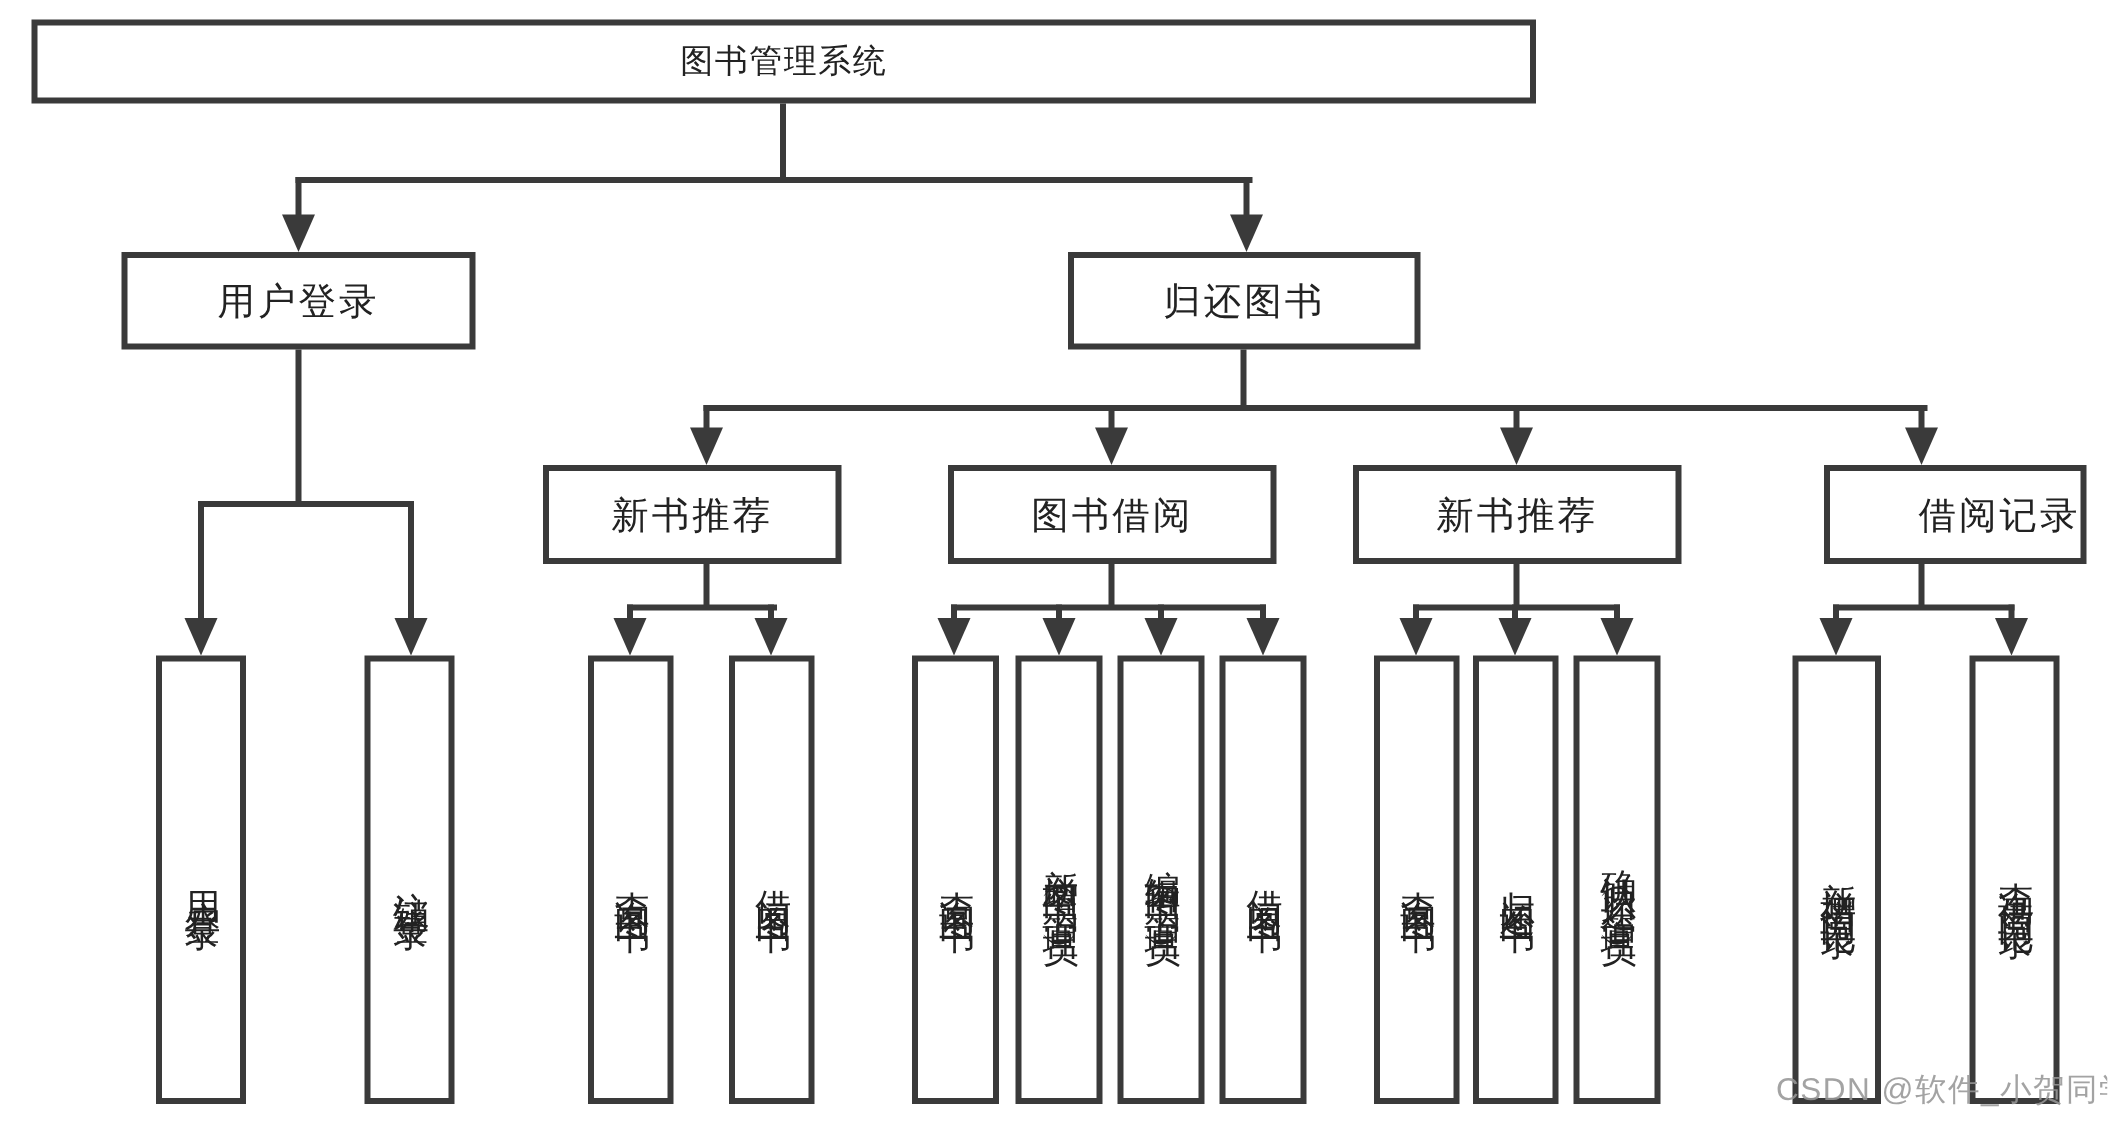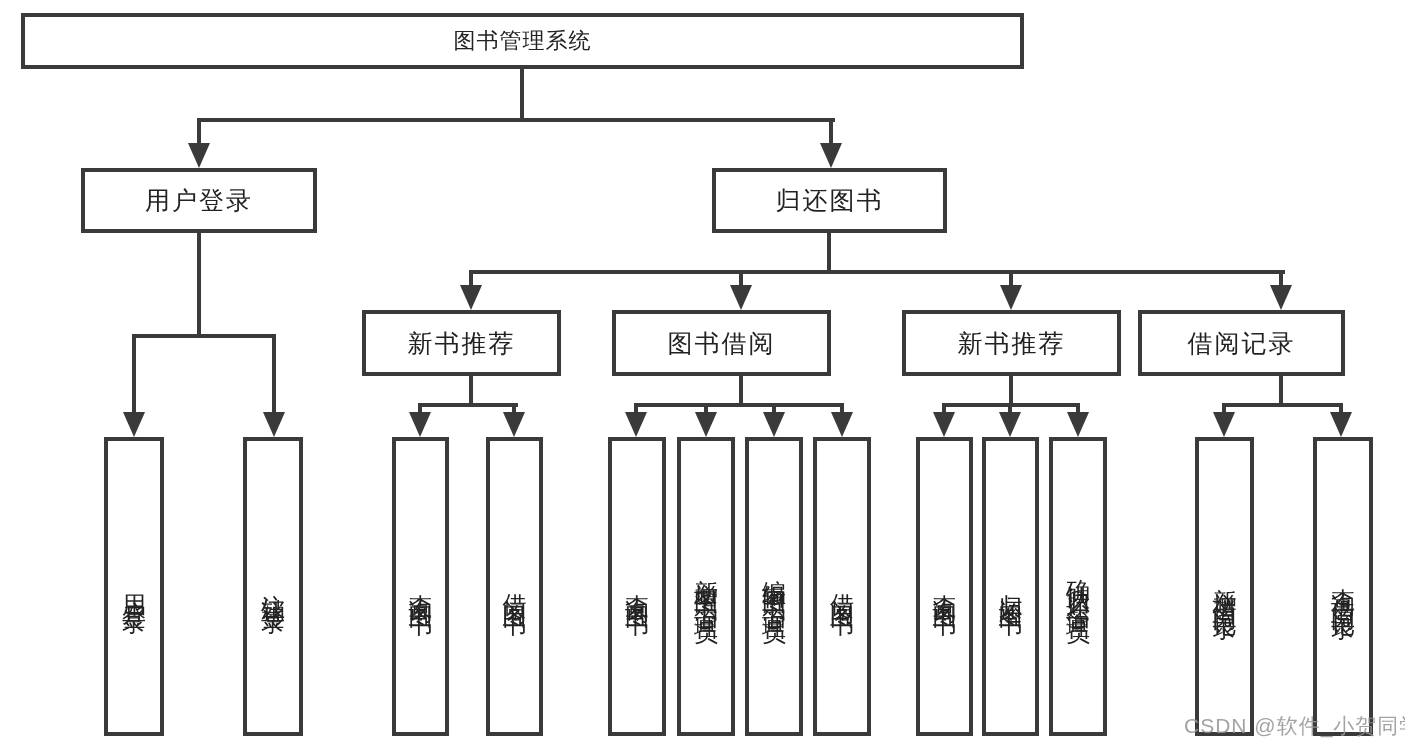--- a/index.html
+++ b/index.html
@@ -99,27 +99,27 @@
   <div class="vl" style="left:739px; top:270px; height:18px;"></div>
   <div class="ar" style="left:730px; top:285px;"></div>
   <div class="vl" style="left:1009px; top:270px; height:18px;"></div>
   <div class="ar" style="left:1000px; top:285px;"></div>
   <div class="vl" style="left:1279px; top:270px; height:18px;"></div>
   <div class="ar" style="left:1270px; top:285px;"></div>
 
   <div class="box" style="left:362px; top:310px; width:199px; height:66px;">
     <span class="hlabel">新书推荐</span>
   </div>
-  <div class="box" style="left:612px; top:310px; width:219px; height:66px;">
+  <div class="box" style="left:632px; top:310px; width:219px; height:66px;">
     <span class="hlabel">图书借阅</span>
   </div>
   <div class="box" style="left:902px; top:310px; width:219px; height:66px;">
     <span class="hlabel">新书推荐</span>
   </div>
-  <div class="box" style="left:1138px; top:310px; width:207px; height:66px;">
+  <div class="box" style="left:1216px; top:310px; width:175px; height:66px;justify-content:flex-end;">
     <span class="hlabel">借阅记录</span>
   </div>
 
   <div class="vl" style="left:469px; top:374px; height:31px;"></div>
   <div class="hl" style="left:418px; top:403px; width:100px;"></div>
   <div class="vl" style="left:418px; top:403px; height:12px;"></div>
   <div class="ar" style="left:409px; top:412px;"></div>
   <div class="vl" style="left:512px; top:403px; height:12px;"></div>
   <div class="ar" style="left:503px; top:412px;"></div>
 

